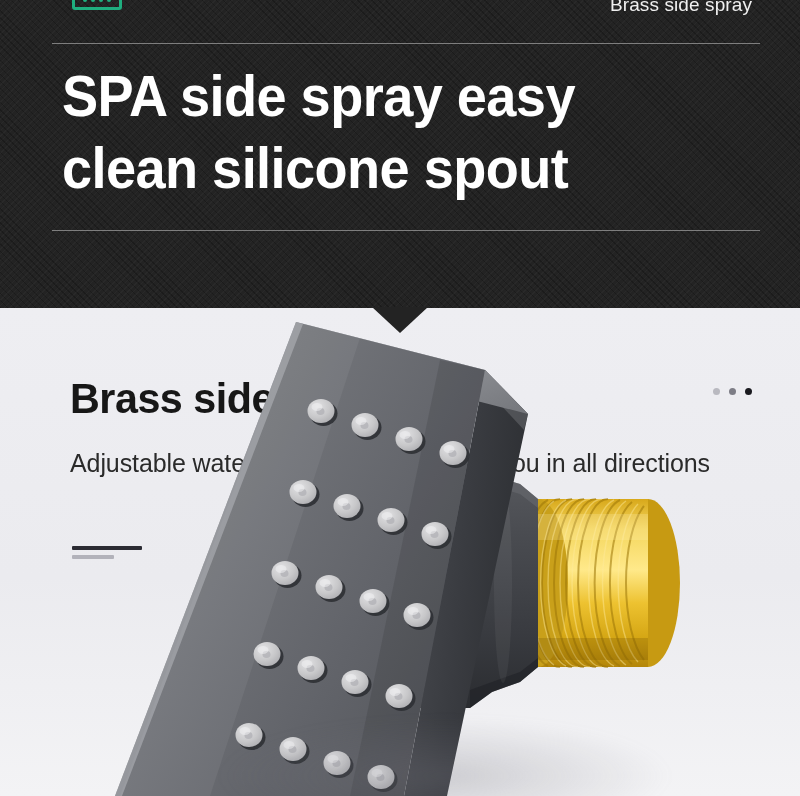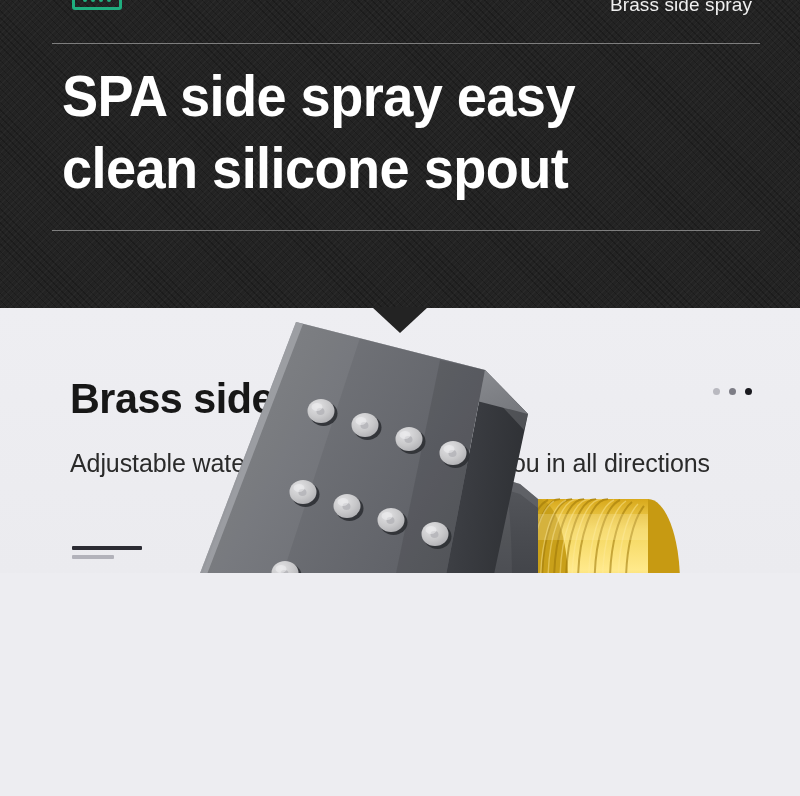--- a/index.html
+++ b/index.html
@@ -9,21 +9,21 @@
     width: 800px;
     height: 796px;
     overflow: hidden;
     font-family: "Liberation Sans", "DejaVu Sans", sans-serif;
     background: #ededf1;
   }
 
   #page {
     position: relative;
     width: 800px;
-    height: 573px;
+    height: 796px;
     overflow: hidden;
     background: #ededf1;
   }
 
   
   .hero {
     position: absolute;
     left: 0;
     top: 0;
     width: 800px;

